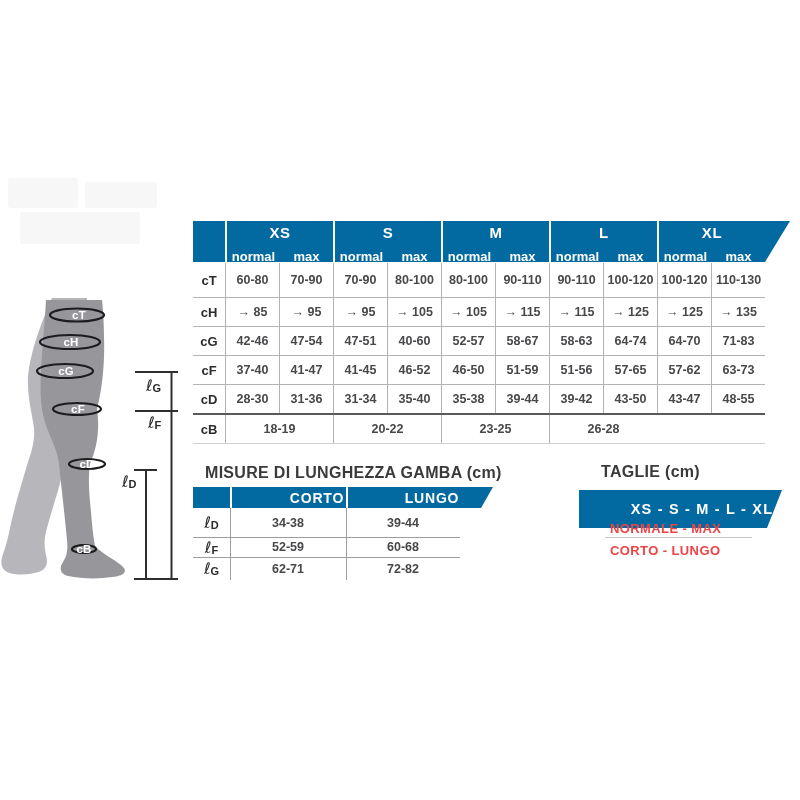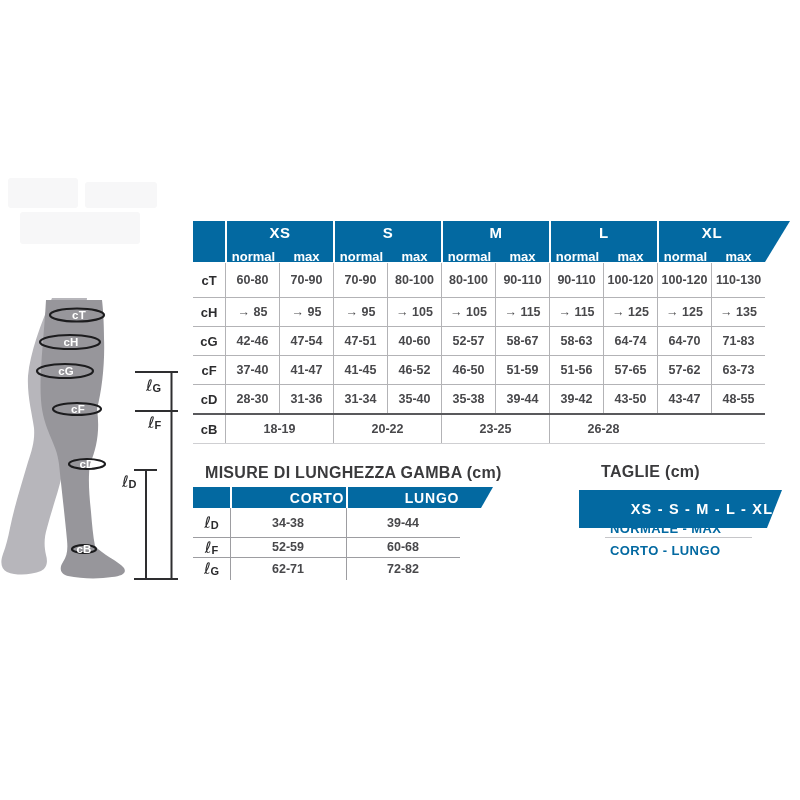--- a/index.html
+++ b/index.html
@@ -47,21 +47,21 @@
   .bar-txt { position:absolute; top:0; height:100%; display:flex; align-items:center;
              justify-content:center; color:#fff; font-weight:bold; font-size:14px; letter-spacing:.8px;margin-left:28px; }
 
   
   .ell { white-space:nowrap; }
   .ell i { font-family:"DejaVu Sans", sans-serif; font-style:normal; font-size:16px;
            font-weight:normal; color:#2a2a2c; }
   .ell b { font-size:11px; font-weight:bold; color:#2a2a2c; vertical-align:-1px; letter-spacing:0; }
 
   
-  .tg-line { position:absolute; font-size:13px; font-weight:bold; color:#0369a1; letter-spacing:.4px; white-space:nowrap; }
+  .tg-line { position:absolute; font-size:13px; font-weight:bold; color:#ef4444; letter-spacing:.4px; white-space:nowrap; }
 
   
   .ring-lbl { position:absolute; transform:translate(-50%,-50%); color:#ffffff;
               font-size:11.5px; font-weight:bold; letter-spacing:.2px; }
 </style>
 </head>
 <body>
 
 <div class="canvas">
 

